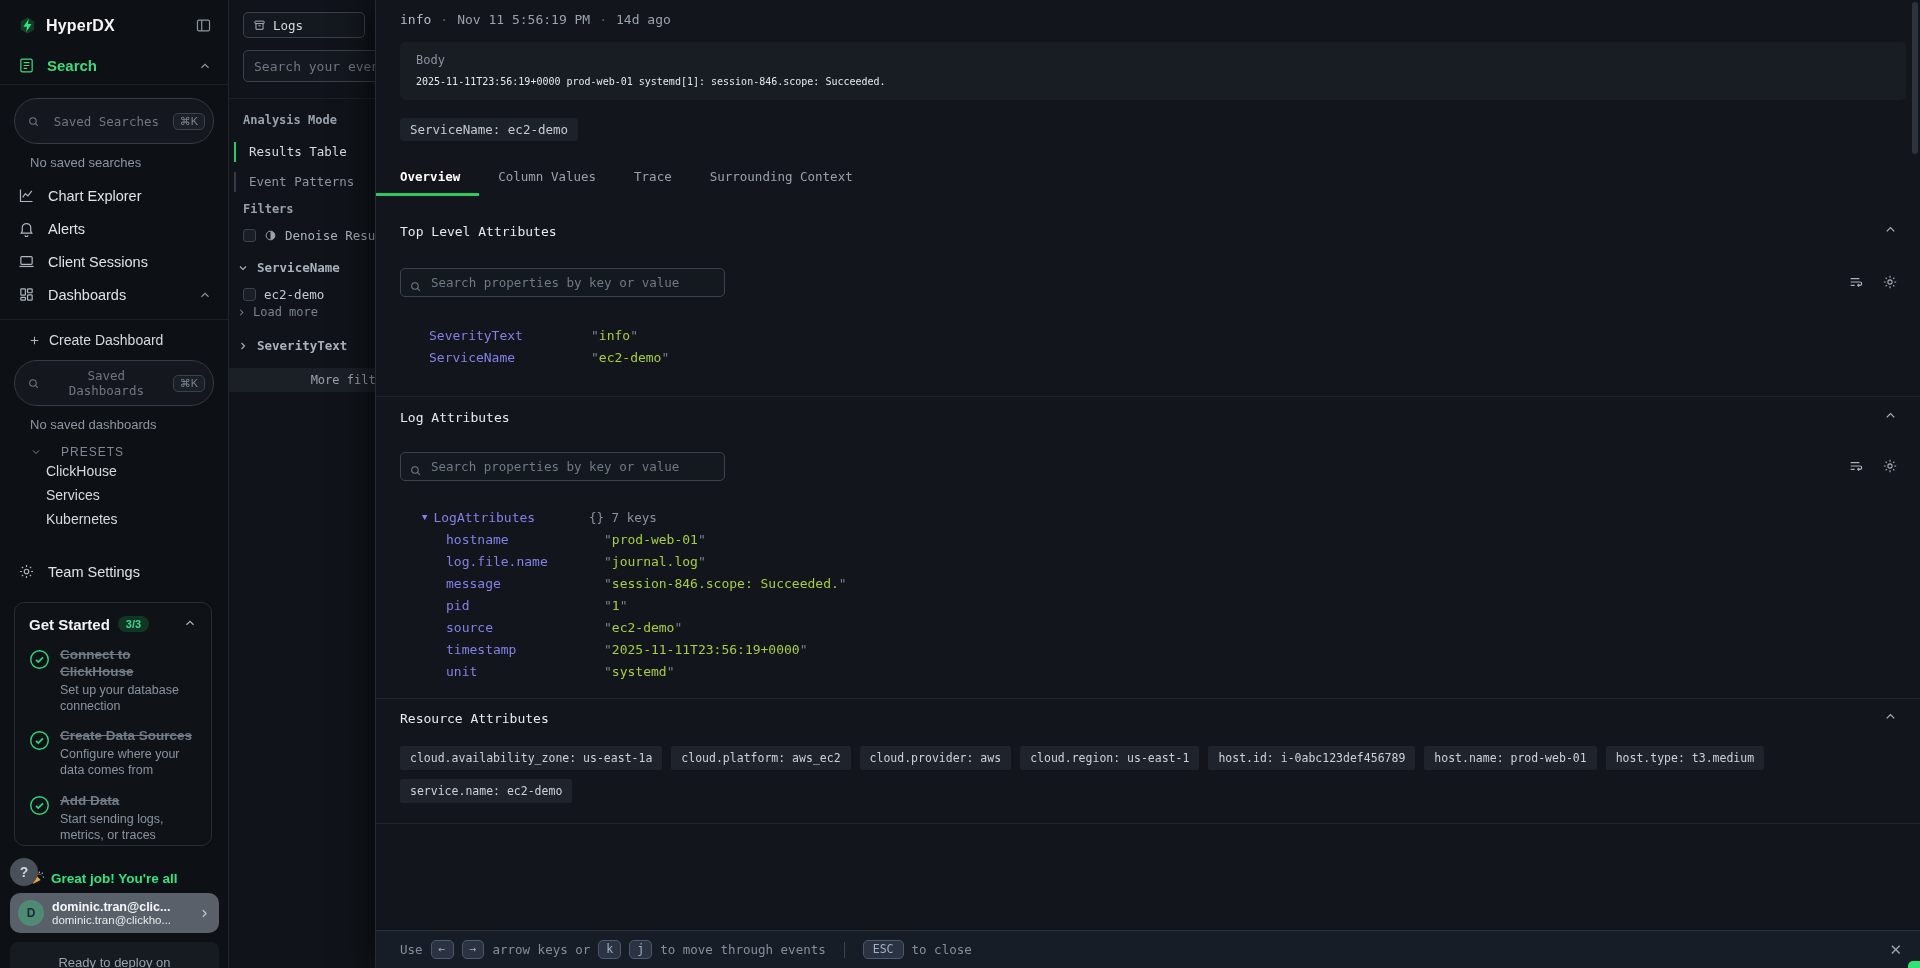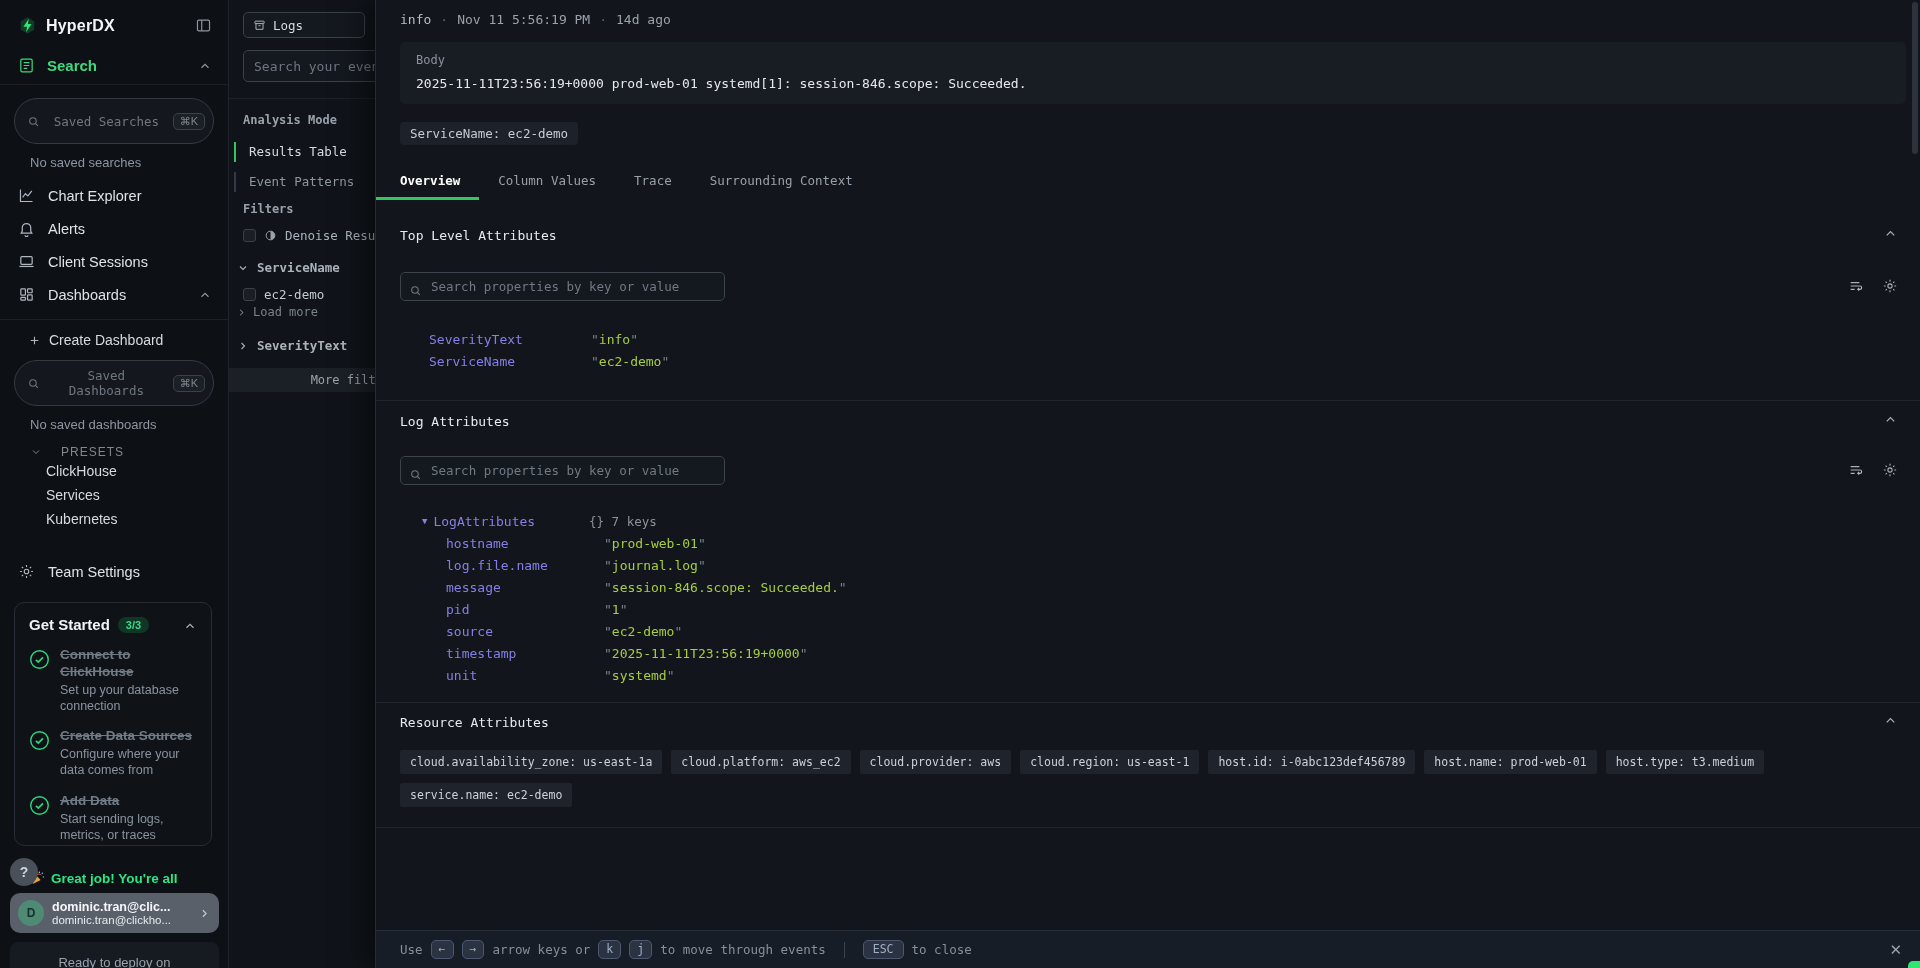--- a/index.html
+++ b/index.html
@@ -27,21 +27,21 @@
   .nav-item .lbl { flex:1; }
   .nav-icon { color:#aeb6c0; }
   .nav-group { margin-top:9px; }
   .create-row { display:flex; align-items:center; gap:8px; margin:12px 16px 0 28px; font-size:14px; color:#d7dbe0; cursor:pointer; }
   .presets-row { display:flex; align-items:center; gap:19px; margin:13px 16px 0 30px; font-size:12px; letter-spacing:1px; color:#7f8893; cursor:pointer; }
   .preset-item { margin:0 16px; padding:4px 0 4px 30px; font-size:14px; color:#d7dbe0; cursor:pointer; }
   .team-row { margin-top:24px; }
 
   .gs-card { position:absolute; left:14px; top:602px; width:198px; height:244px; background:#0f1318;
     border:1px solid #272d36; border-radius:10px; padding:13px 14px; }
-  .gs-head { display:flex; align-items:flex-end; gap:8px; }
+  .gs-head { display:flex; align-items:flex-start; gap:8px; }
   .gs-title { font-size:15px; font-weight:bold; color:#f2f4f6; }
   .gs-badge { background:#123626; color:#39d98a; font-size:11px; font-weight:bold; border-radius:999px; padding:2px 8px; }
   .gs-head .chev { margin-left:auto; color:#aab2bc; cursor:pointer; }
   .gs-step { display:flex; gap:10px; margin-top:14px; }
   .gs-step .txt { flex:1; }
   .gs-step-title { font-size:13.5px; font-weight:bold; color:#717b86; text-decoration:line-through; line-height:1.25; }
   .gs-step-desc { font-size:12.5px; color:#8a939e; line-height:1.3; margin-top:1px; }
   .check-circle { flex:0 0 auto; margin-top:2px; }
 
   .help-circle { position:absolute; left:10px; top:858px; width:28px; height:28px; border-radius:50%;
@@ -82,21 +82,21 @@
 
   
   .drawer { position:absolute; left:375px; top:0; bottom:0; right:0; background:#12151c; border-left:1px solid #262c35;
     box-shadow:-10px 0 26px rgba(0,0,0,.5); font-family:"DejaVu Sans Mono",monospace; }
   .d-content { position:absolute; inset:0 0 38px 0; overflow:hidden; padding:12px 14px 0 24px; }
   .d-head { display:flex; align-items:center; gap:9px; font-size:13px; color:#9aa2ac; }
   .d-head .lvl { color:#b6bec8; }
   .d-head .dot { color:#5a626c; }
   .body-card { margin-top:15px; background:#181c23; border-radius:5px; padding:11px 16px 13px; }
   .body-label { font-size:12px; color:#8b939e; }
-  .body-text { margin-top:9px; font-size:13px; color:#e6e9ec; white-space:nowrap; overflow:hidden; }
+  .body-text { margin-top:9px; font-size:10px; color:#e6e9ec; white-space:nowrap; overflow:hidden; }
   .svc-tag { display:inline-block; margin-top:18px; background:#1d222a; border-radius:4px; padding:4px 10px; font-size:12.5px; color:#c6ccd4; cursor:pointer; }
   .tabs { display:flex; margin:22px 0 0 -24px; padding-left:0; }
   .tab { padding:6px 19px 9px; font-size:12.5px; color:#98a1ab; border-bottom:3px solid transparent; cursor:pointer; }
   .tab:first-child { padding-left:24px; }
   .tab.active { color:#ffffff; font-weight:bold; border-bottom-color:#2fc760; }
   .tab-track { margin-left:-24px; margin-right:-14px; height:3px; background:#23272e; margin-top:-3px; position:relative; z-index:-1; }
   .sec-head { position:relative; display:flex; align-items:center; }
   .sec-title { font-size:13px; color:#e8ebee; }
   .sec-chevron { position:absolute; right:8px; top:-2px; color:#aab2bc; cursor:pointer; }
   .search-row { position:relative; margin-top:29px; }

